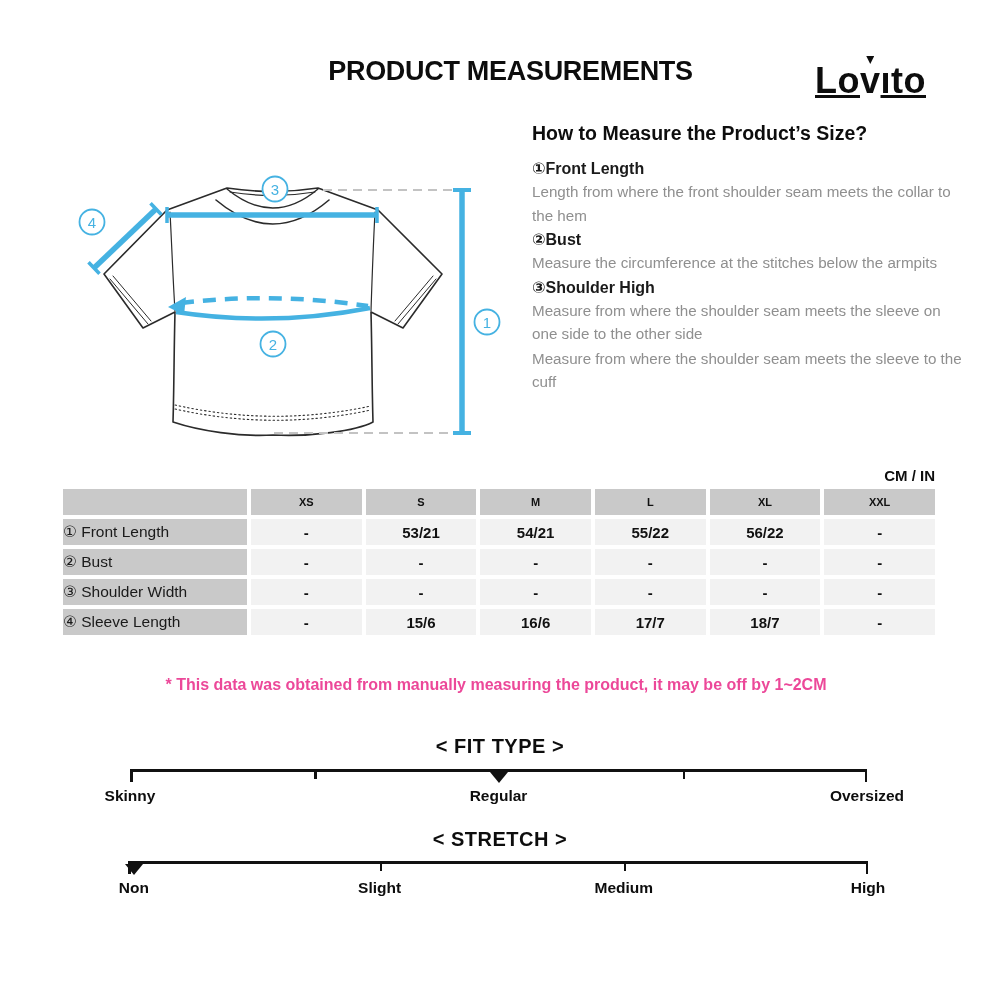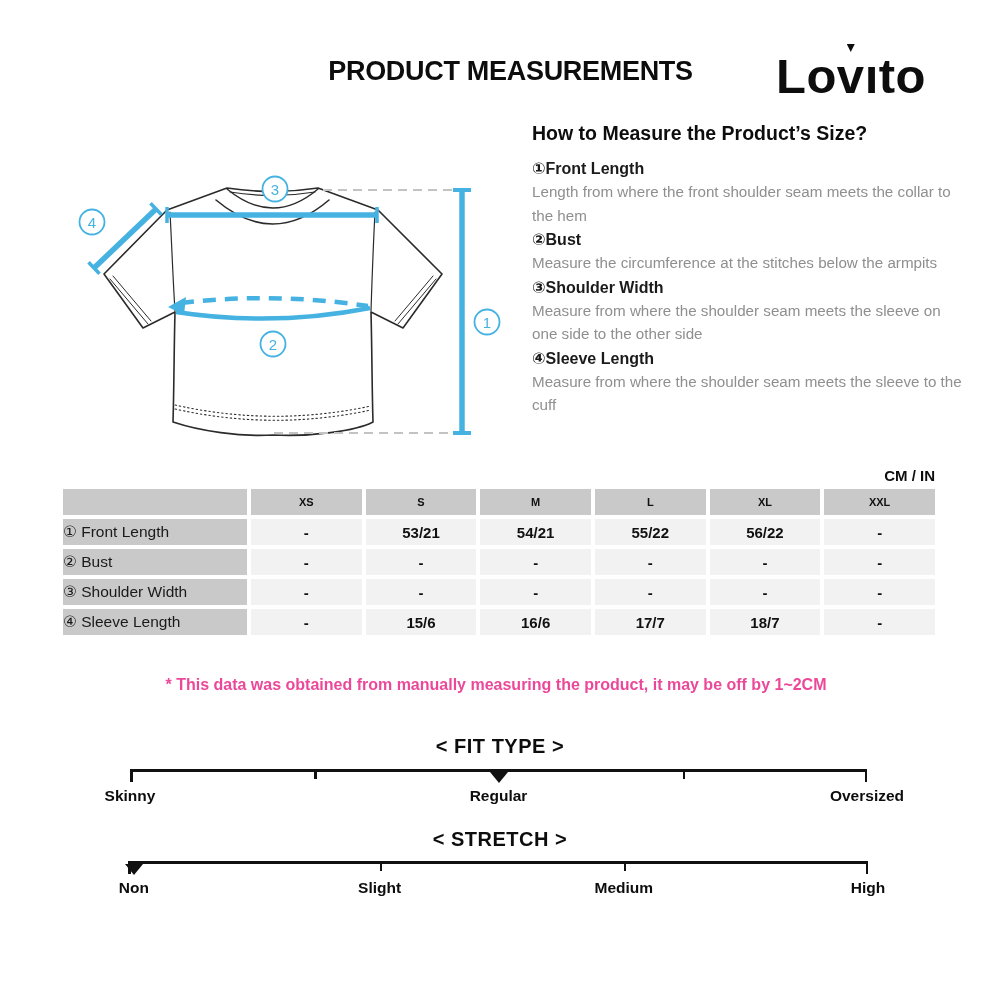--- a/index.html
+++ b/index.html
@@ -7,22 +7,22 @@
     width:1000px;height:1000px;position:relative;background:#ffffff;
     font-family:"Liberation Sans","DejaVu Sans",sans-serif;color:#111;
     overflow:hidden;
   }
   
   .page-title{
     position:absolute;left:0;right:0;top:56px;text-align:center;
     font-size:27px;font-weight:700;letter-spacing:-0.3px;color:#0d0d0d;padding-left:21px;
   }
   .brand{
-    position:absolute;right:74px;top:48px;font-size:49px;font-weight:700;
-    letter-spacing:0.5px;color:#0d0d0d;white-space:nowrap;
+    position:absolute;right:74px;top:60px;font-size:36px;font-weight:700;
+    letter-spacing:0.5px;color:#0d0d0d;white-space:nowrap;text-decoration:underline;
   }
   .brand .v{position:relative;display:inline-block;}
   .brand .v::after{
     content:"";position:absolute;left:50%;top:-4px;transform:translateX(-50%);
     width:8px;height:8px;background:#0d0d0d;
     clip-path:polygon(0 0,100% 0,50% 100%);
   }
   
   .diagram{position:absolute;left:60px;top:150px;}
   
@@ -129,25 +129,24 @@
   <h2>How to Measure the Product’s Size?</h2>
   <div>
     <div class="g-label">①Front Length</div>
     <p class="g-desc">Length from where the front shoulder seam meets the collar to the hem</p>
   </div>
   <div>
     <div class="g-label">②Bust</div>
     <p class="g-desc">Measure the circumference at the stitches below the armpits</p>
   </div>
   <div>
-    <div class="g-label">③Shoulder Width</div>
+    <div class="g-label">③Shoulder High</div>
     <p class="g-desc">Measure from where the shoulder seam meets the sleeve on one side to the other side</p>
   </div>
   <div>
-    <div class="g-label">④Sleeve Length</div>
     <p class="g-desc">Measure from where the shoulder seam meets the sleeve to the cuff</p>
   </div>
 </div>
 
 <div class="units">CM / IN</div>
 
 <table class="size-table">
   <colgroup>
     <col style="width:184px">
       <col>

